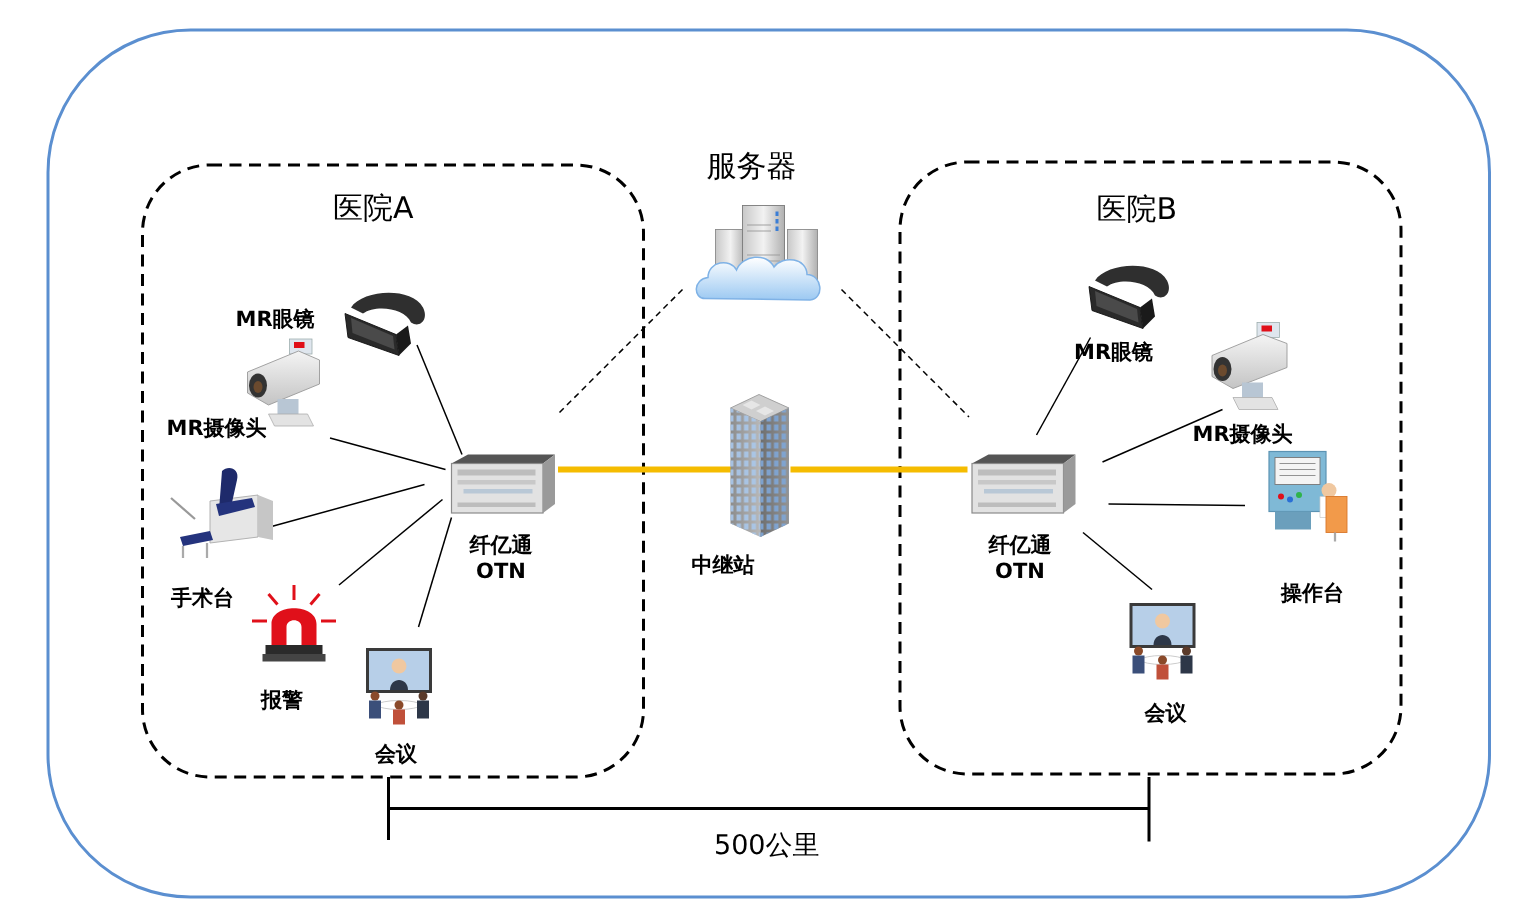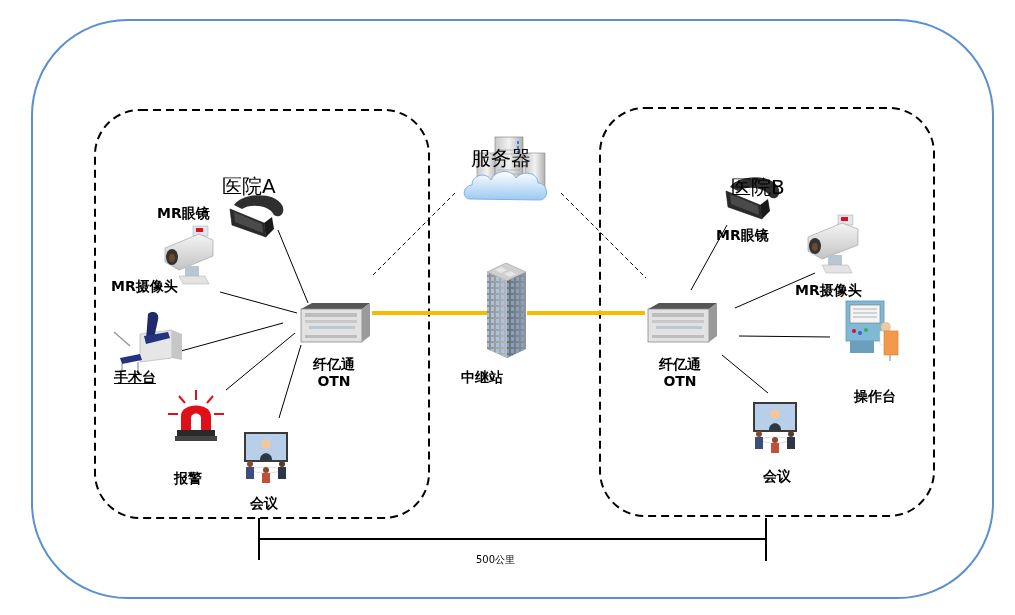--- a/index.html
+++ b/index.html
@@ -1,21 +1,21 @@
 <!DOCTYPE html>
 <html><head>
 <meta charset="utf-8">
 <style>
   html,body{margin:0;padding:0;background:#ffffff;}
   body{width:1015px;height:615px;position:relative;overflow:hidden;font-family:"DejaVu Sans","Liberation Sans",sans-serif;}
   #canvas{position:absolute;left:0;top:0;width:1015px;height:615px;}
   .lbl{position:absolute;color:#000;white-space:nowrap;line-height:1;}
-  .title-lg{font-size:20px;font-weight:normal;margin-top:48px;}
+  .title-lg{font-size:20px;font-weight:normal;}
   .b{font-weight:bold;font-size:14px;}
-  .n{font-size:10px;}
+  .n{font-size:18px;}
   .otn-lbl{text-align:center;font-weight:bold;font-size:14px;line-height:17px;}
 </style>
 </head>
 <body>
 
 <svg id="canvas" viewBox="0 0 1015 615" xmlns="http://www.w3.org/2000/svg">
   <defs>
     <linearGradient id="cloudGrad" x1="0" y1="0" x2="0" y2="1">
       <stop offset="0" stop-color="#ffffff"></stop>
       <stop offset="1" stop-color="#9cc9f2"></stop>
@@ -221,22 +221,22 @@
     <line x1="44" y1="54" x2="44" y2="60" stroke="#aaa" stroke-width="1.5"></line>
   </g>
 </svg>
 
 <div class="lbl title-lg" style="left:222px;top:128px;">医院A</div>
 <div class="lbl title-lg" style="left:731px;top:129px;">医院B</div>
 <div class="lbl title-lg" style="left:471px;top:100px;">服务器</div>
 
 <div class="lbl b" style="left:157px;top:206px;">MR眼镜</div>
 <div class="lbl b" style="left:111px;top:279px;">MR摄像头</div>
-<div class="lbl b" style="left:114px;top:370px;text-decoration:underline;">手术台</div>
-<div class="lbl b" style="left:174px;top:471px;">报警</div>
+<div class="lbl b" style="left:114px;top:392px;">手术台</div>
+<div class="lbl b" style="left:174px;top:460px;">报警</div>
 <div class="lbl b" style="left:250px;top:496px;">会议</div>
 
 <div class="lbl otn-lbl" style="left:312px;top:356px;width:44px;">
   <div>纤亿通</div>
   <div>OTN</div>
 </div>
 <div class="lbl otn-lbl" style="left:658px;top:356px;width:44px;">
   <div>纤亿通</div>
   <div>OTN</div>
 </div>

